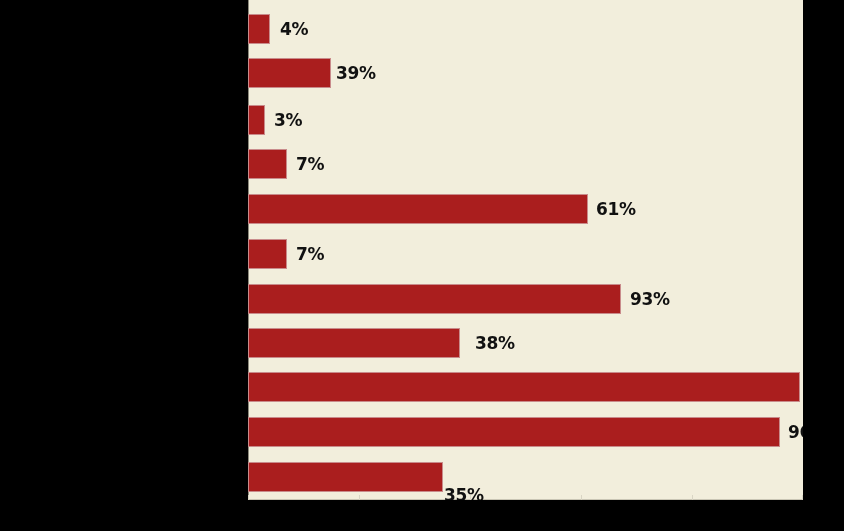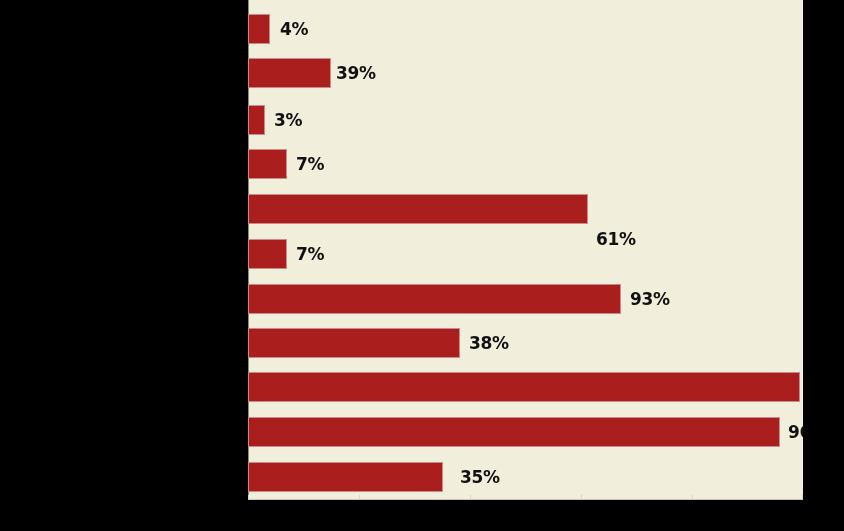--- a/index.html
+++ b/index.html
@@ -140,51 +140,51 @@
       <div class="bar-label" style="left:26px;">3%</div>
     </div>
 
     <div class="bar-row" style="top:149px;">
       <div class="bar" style="width:39px;"></div>
       <div class="bar-label" style="left:48px;">7%</div>
     </div>
 
     <div class="bar-row" style="top:194px;">
       <div class="bar" style="width:340px;"></div>
-      <div class="bar-label" style="left:348px;margin-top:30px;">61%</div>
+      <div class="bar-label" style="left:348px;">61%</div>
     </div>
 
     <div class="bar-row" style="top:239px;">
       <div class="bar" style="width:39px;"></div>
       <div class="bar-label" style="left:48px;">7%</div>
     </div>
 
     <div class="bar-row" style="top:284px;">
       <div class="bar" style="width:373px;"></div>
       <div class="bar-label" style="left:382px;">93%</div>
     </div>
 
     <div class="bar-row" style="top:328px;">
       <div class="bar" style="width:212px;"></div>
-      <div class="bar-label" style="left:221px;text-align:right;">38%</div>
+      <div class="bar-label" style="left:227px;text-align:right;">38%</div>
     </div>
 
     <div class="bar-row" style="top:372px;">
       <div class="bar" style="width:552px;"></div>
       <div class="bar-label" style="left:558px;">9</div>
     </div>
 
     <div class="bar-row" style="top:417px;">
       <div class="bar" style="width:532px;"></div>
       <div class="bar-label" style="left:540px;">96%</div>
     </div>
 
     <div class="bar-row" style="top:462px;">
       <div class="bar" style="width:195px;"></div>
-      <div class="bar-label" style="left:212px;">35%</div>
+      <div class="bar-label" style="left:196px;margin-top:18px;">35%</div>
     </div>
 
   </div>
 
   <div id="left-crop-mask"></div>
   <div id="right-crop-mask"></div>
   <div id="bottom-crop-mask"></div>
 
 </div>
 

